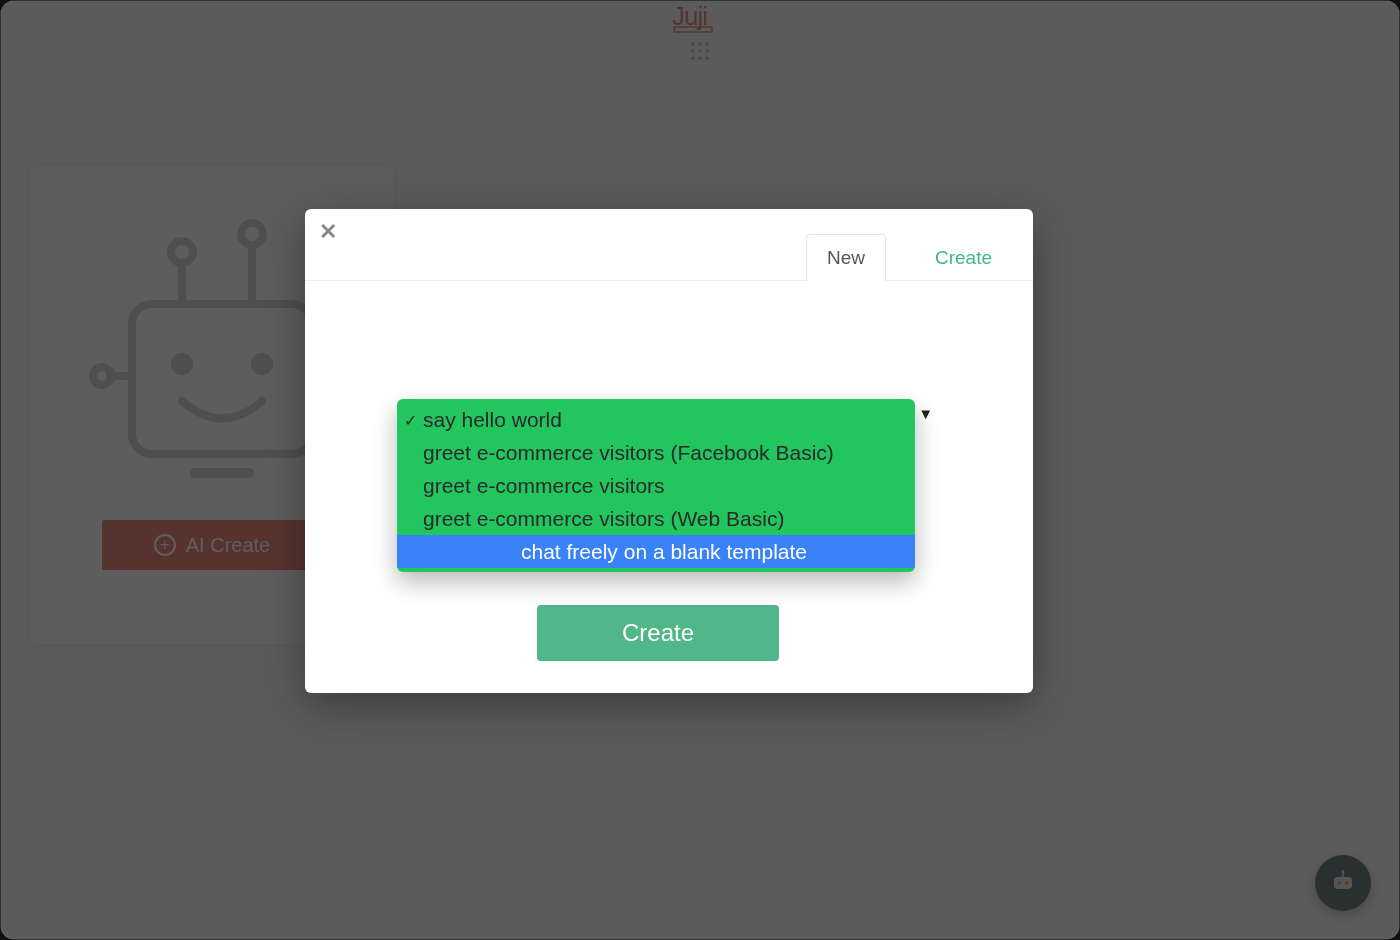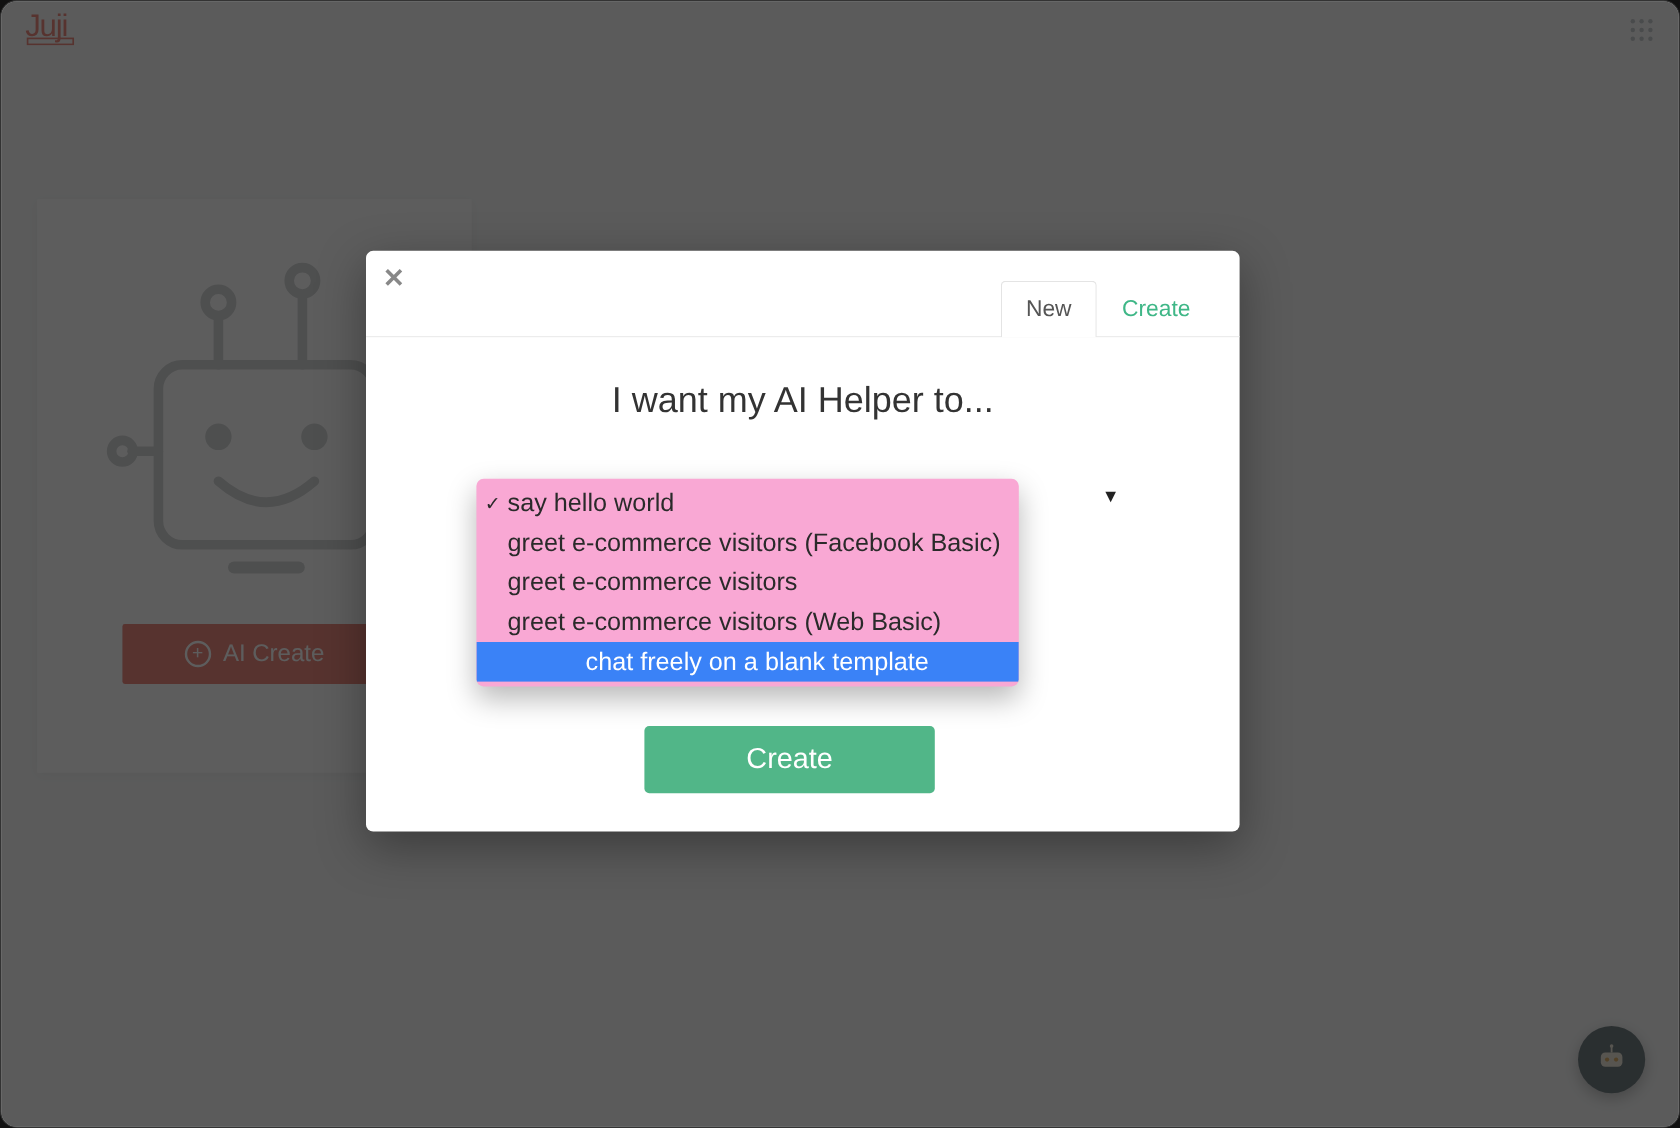--- a/index.html
+++ b/index.html
@@ -1,37 +1,37 @@
 <!DOCTYPE html>
 <html><head>
 <meta charset="utf-8">
 <style>
   *{box-sizing:border-box;margin:0;padding:0;font-family:"Helvetica Neue",Helvetica,Arial,sans-serif;}
   html,body{width:1400px;height:940px;overflow:hidden;background:#111;}
   .viewport{position:relative;width:1400px;height:940px;border-radius:14px;overflow:hidden;border:1px solid #333;}
   .app{position:absolute;inset:0;background:#f7f8f8;}
-  .topbar{height:48px;display:flex;align-items:center;padding:0 20px;justify-content:space-between;}
+  .topbar{height:48px;display:flex;align-items:center;padding:0 20px;justify-content:space-between;flex-direction:column;}
   .logo{color:#e86a5c;font-size:26px;letter-spacing:-1px;}
   .apps-icon{width:22px;height:22px;color:#bfc3c6;}
   .card{position:absolute;left:30px;top:165px;width:362px;height:478px;background:#fff;box-shadow:0 2px 10px rgba(0,0,0,.06);padding:30px 20px;display:flex;flex-direction:column;align-items:center;}
   .robot{width:300px;height:300px;display:flex;align-items:center;justify-content:center;}
   .helper-btn{margin-top:24px;width:220px;height:50px;background:#e86a5c;border:none;border-radius:2px;color:#fff;font-size:20px;display:flex;align-items:center;justify-content:center;gap:10px;cursor:pointer;}
   .helper-btn .plus{display:inline-flex;width:22px;height:22px;border:2px solid #fff;border-radius:50%;align-items:center;justify-content:center;font-size:16px;line-height:1;}
   .overlay{position:absolute;inset:0;background:rgba(30,30,30,.72);}
   .modal{position:absolute;left:304px;top:208px;width:728px;height:484px;background:#fff;border-radius:6px;box-shadow:0 12px 40px rgba(0,0,0,.35);}
   .modal-close{position:absolute;left:14px;top:10px;font-size:22px;color:#888;cursor:pointer;font-weight:bold;}
-  .tabs{position:absolute;right:20px;top:24px;display:flex;align-items:flex-end;height:48px;}
+  .tabs{position:absolute;right:20px;top:24px;display:flex;align-items:flex-end;height:48px;gap:28px;}
   .tab{padding:12px 20px;font-size:19px;color:#555;border:1px solid transparent;border-bottom:none;cursor:pointer;}
   .tab.active{border-color:#e4e4e4;border-radius:4px 4px 0 0;background:#fff;color:#555;}
   .tab.import{color:#3fb787;}
   .tab-line{position:absolute;left:0;right:0;top:71px;height:1px;background:#ececec;}
   .modal-title{position:absolute;left:0;right:0;top:108px;text-align:center;font-size:30px;color:#333;font-weight:400;}
   .select-wrap{position:absolute;left:92px;top:190px;width:540px;}
   .select-arrow{position:absolute;right:4px;top:6px;font-size:15px;color:#222;pointer-events:none;}
-  .dropdown{position:absolute;left:0;top:0;width:452px;background:#f9a8d4;border-radius:6px;box-shadow:0 10px 24px rgba(0,0,0,.28);padding:4px 0;overflow:hidden;}
+  .dropdown{position:absolute;left:0;top:0;width:518px;background:#22c55e;border-radius:6px;box-shadow:0 10px 24px rgba(0,0,0,.28);padding:4px 0;overflow:hidden;}
   .option{padding:2px 10px 2px 26px;font-size:21px;line-height:29px;color:#2a2a2a;position:relative;cursor:pointer;white-space:nowrap;}
   .option.checked::before{content:"✓";position:absolute;left:7px;top:3px;font-size:16px;}
   .option.highlight{background:#3a82f7;color:#fff;text-align:center;}
   .create-btn{position:absolute;left:232px;top:396px;width:242px;height:56px;background:#51b688;border:none;border-radius:4px;color:#fff;font-size:24px;cursor:pointer;}
   .chat-fab{position:absolute;right:28px;bottom:28px;width:56px;height:56px;border-radius:50%;background:#4a5a5f;display:flex;align-items:center;justify-content:center;box-shadow:0 4px 12px rgba(0,0,0,.3);cursor:pointer;}
 </style>
 </head>
 <body>
 
 <div class="viewport">
@@ -100,21 +100,20 @@
 
   <div class="modal">
     <span class="modal-close">✕</span>
 
     <div class="tab-line"></div>
     <div class="tabs">
       <div class="tab active">New</div>
       <div class="tab import">Create</div>
     </div>
 
-    <div class="modal-title">I want my AI Helper to...</div>
 
     <div class="select-wrap">
       <span class="select-arrow">▼</span>
       <div class="dropdown" id="dropdown">
           <div class="option checked">say hello world</div>
           <div class="option">greet e-commerce visitors (Facebook Basic)</div>
           <div class="option">greet e-commerce visitors</div>
           <div class="option">greet e-commerce visitors (Web Basic)</div>
           <div class="option highlight">chat freely on a blank template</div>
         </div>

